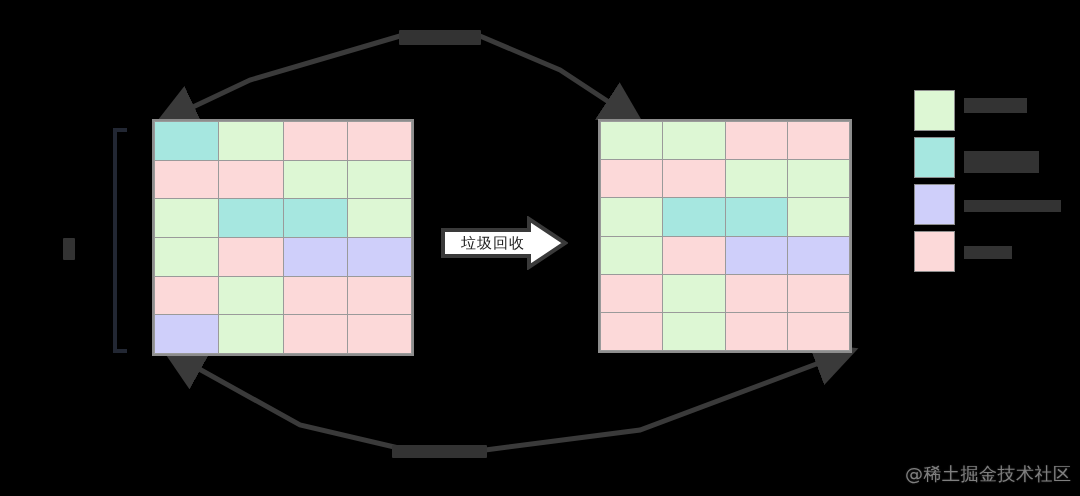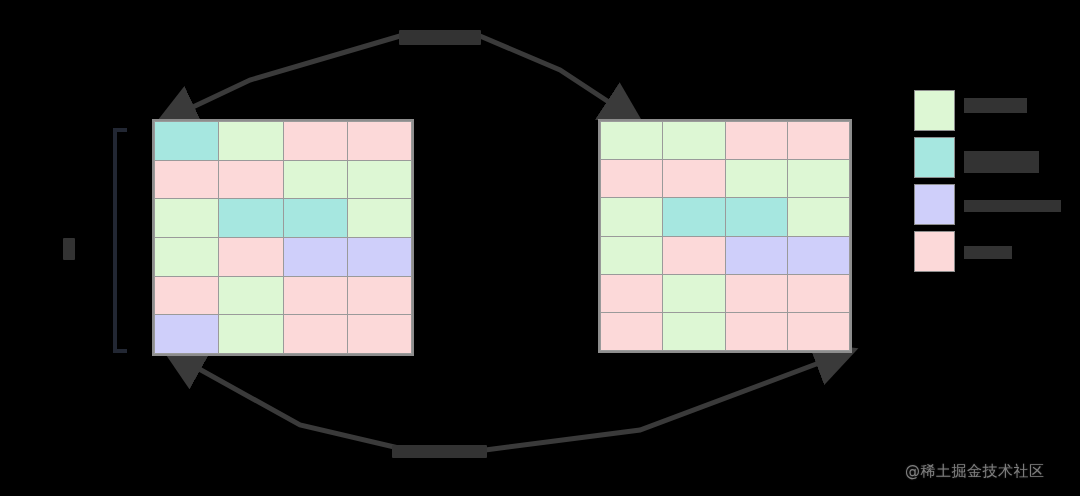--- a/index.html
+++ b/index.html
@@ -145,21 +145,21 @@
   #legend-text-0 { top: 8px;  width: 63px; height: 15px; }
   #legend-text-1 { top: 14px; width: 75px; height: 22px; }
   #legend-text-2 { top: 16px; width: 97px; height: 12px; }
   #legend-text-3 { top: 15px; width: 48px; height: 13px; }
 
   
   #watermark {
     position: absolute;
     left: 905px;
     top: 462px;
-    font-size: 15px;
+    font-size: 18px;
     color: #9c9c9c;
     opacity: 0.82;
     letter-spacing: 0.5px;
     white-space: nowrap;
     text-shadow: 0 0 2px rgba(255,255,255,0.25);
   }
 </style>
 </head>
 <body>
 
@@ -208,20 +208,26 @@
       <div class="cell c-pink"></div>
       <div class="cell c-green"></div>
       <div class="cell c-pink"></div>
       <div class="cell c-pink"></div>
       <div class="cell c-lav"></div>
       <div class="cell c-green"></div>
       <div class="cell c-pink"></div>
       <div class="cell c-pink"></div>
     </div>
 
+  <div id="gc-arrow">
+    <svg width="127" height="54" viewBox="0 0 127 54" xmlns="http://www.w3.org/2000/svg">
+      <path d="M2,14 L88,14 L88,3 L124,27 L88,51 L88,40 L2,40 Z" fill="#ffffff" stroke="#3a3a3a" stroke-width="4" stroke-linejoin="miter"></path>
+    </svg>
+    <div id="gc-arrow-label">垃圾回收</div>
+  </div>
 
   <div class="grid right" id="grid-after">
       <div class="cell c-green"></div>
       <div class="cell c-green"></div>
       <div class="cell c-pink"></div>
       <div class="cell c-pink"></div>
       <div class="cell c-pink"></div>
       <div class="cell c-pink"></div>
       <div class="cell c-green"></div>
       <div class="cell c-green"></div>

